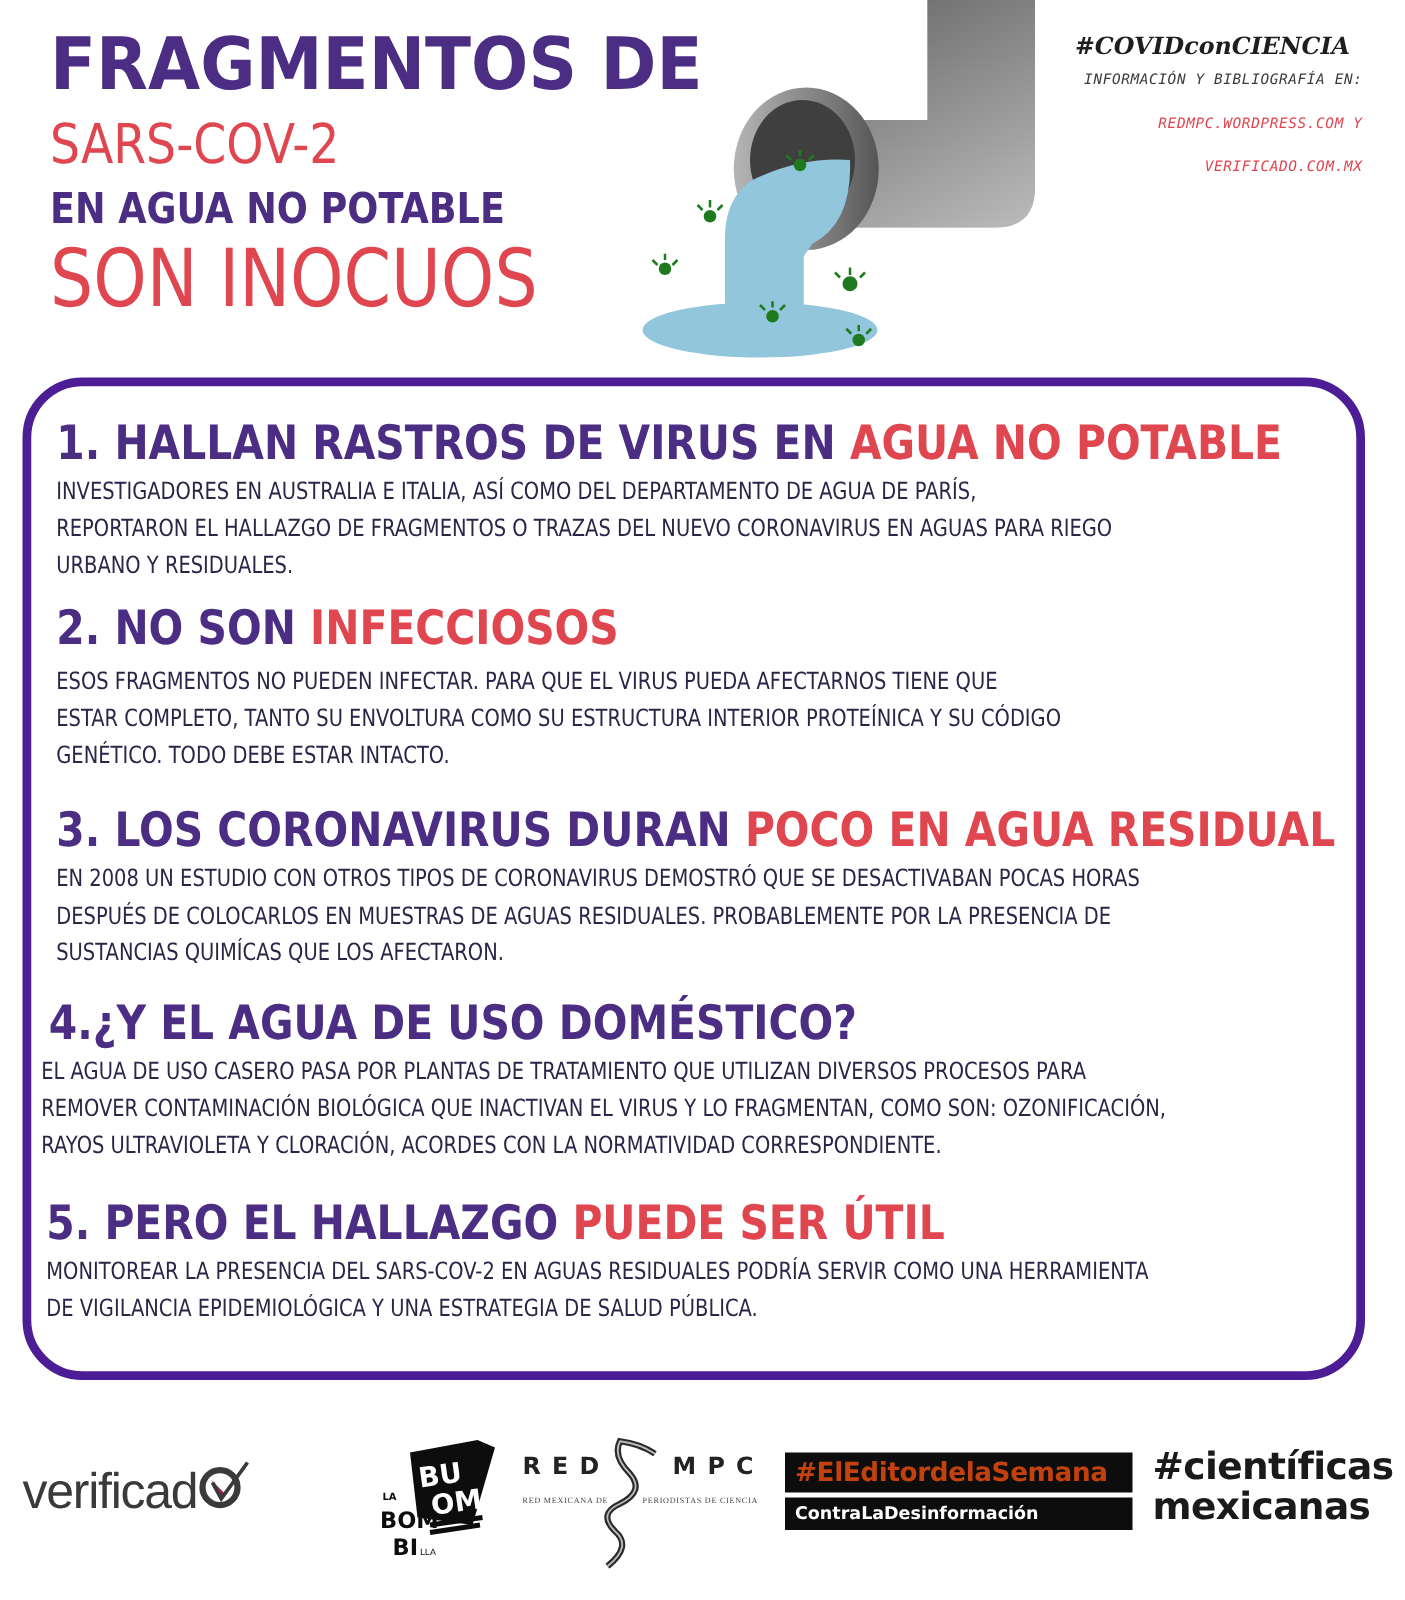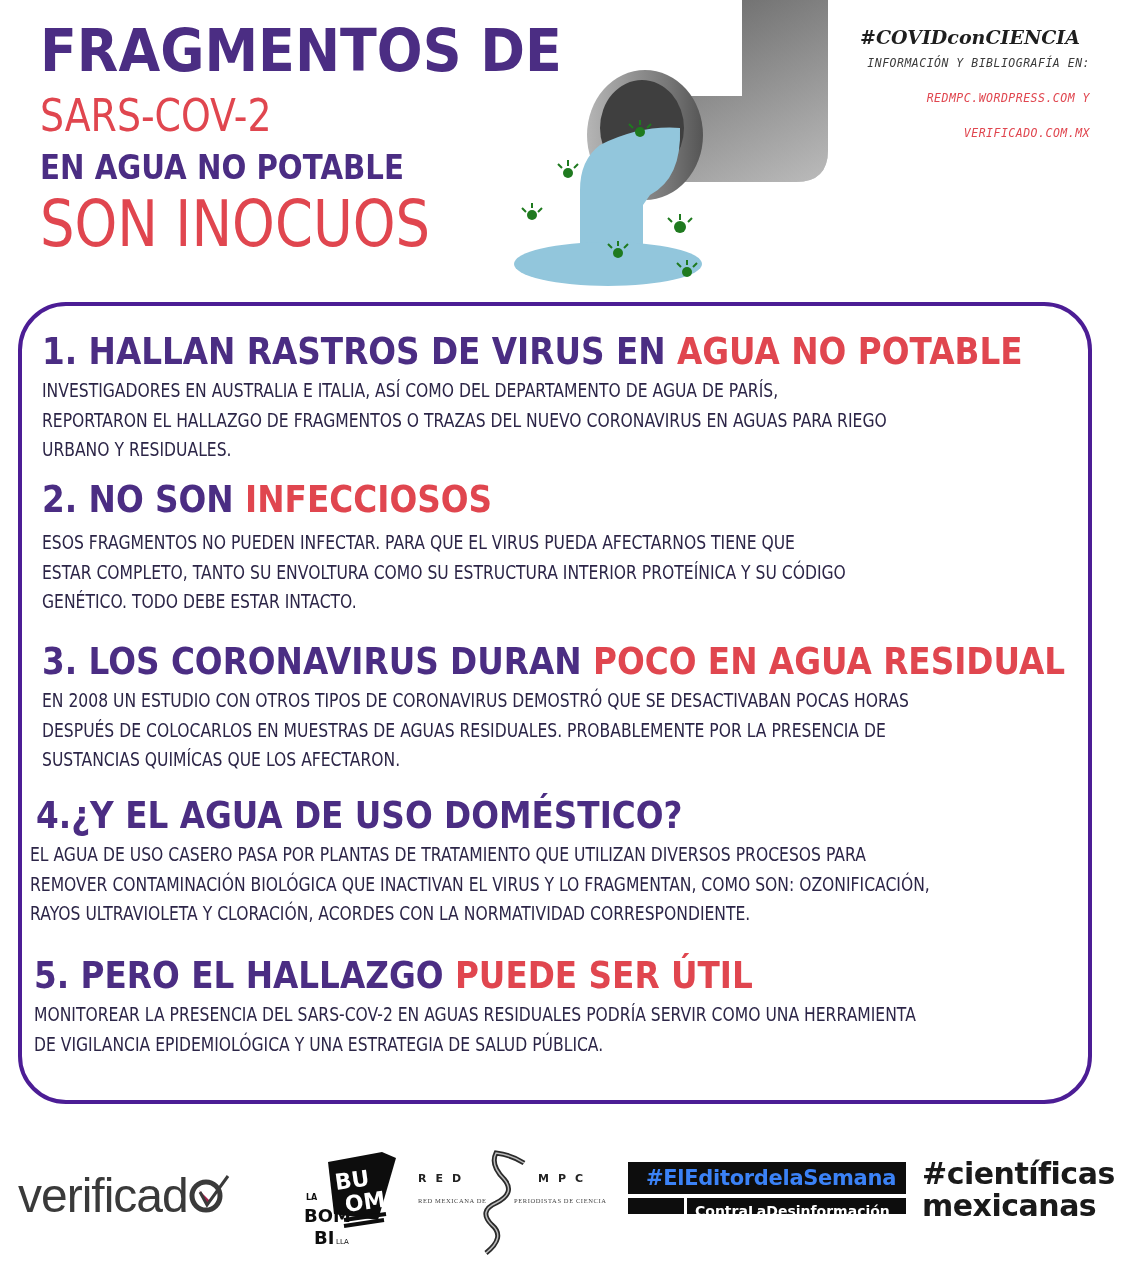--- a/index.html
+++ b/index.html
@@ -23,38 +23,38 @@
   .info-line { font-family: "DejaVu Sans Mono", monospace; font-size: 11.5px; letter-spacing: 0.5px; line-height: 19px; color: #3b3b3b; margin-top: 16px; }
   .info-line.red { color: #e0464f; }
   .info-first { margin-top: 6px; text-align: right; }
 
   
   .illustration { position: absolute; left: 500px; top: 0; width: 340px; height: 300px; }
 
   
   .content-box {
     position: absolute; left: 18px; top: 302px; width: 1074px; height: 802px;
-    border: 4px solid #4c1d95; border-radius: 48px; background: #ffffff;
+    border: 7px solid #4c1d95; border-radius: 48px; background: #ffffff;
   }
   .section { position: absolute; left: 0; }
   .s-head { font-family: "DejaVu Sans", sans-serif; font-weight: bold; font-size: 38px; line-height: 1; white-space: nowrap; transform: scaleX(0.86); transform-origin: left top; }
   .s-body { font-family: "DejaVu Sans", sans-serif; font-size: 19px; line-height: 29.5px; color: #2c2547; white-space: nowrap; transform: scaleX(0.82); transform-origin: left top; margin-top: 6px; }
   .s-body div { display: block; }
 
   
   .logos { position: absolute; top: 1140px; left: 0; width: 1124px; height: 140px; }
-  .logo-verificado { position: absolute; left: 18px; top: 28px; font-family: "Liberation Sans", sans-serif; font-size: 48px; color: #3a3a3a; letter-spacing: -1px; }
+  .logo-verificado { position: absolute; left: 18px; top: 28px; font-family: "Liberation Sans", sans-serif; font-size: 40px; color: #3a3a3a; letter-spacing: -1px; }
   .logo-verificado .check { display: inline-block; position: relative; width: 38px; height: 38px; vertical-align: -2px; }
   .logo-bombilla { position: absolute; left: 300px; top: 10px; width: 100px; height: 110px; }
   .logo-redmpc { position: absolute; left: 416px; top: 5px; width: 195px; height: 110px; }
-  .redmpc-big { position: absolute; top: 27px; font-family: "DejaVu Sans", sans-serif; font-weight: bold; font-size: 11px; letter-spacing: 9px; color: #222; }
+  .redmpc-big { position: absolute; top: 17px; font-family: "DejaVu Sans", sans-serif; font-weight: bold; font-size: 19px; letter-spacing: 9px; color: #222; }
   .redmpc-small { position: absolute; top: 52px; font-family: Liberation Serif, serif; font-size: 6.5px; letter-spacing: 0.6px; color: #444; }
   .logo-editor { position: absolute; left: 628px; top: 22px; width: 278px; }
-  .editor-top { background: #0d0d0d; color: #3b82f6; font-family: "DejaVu Sans", sans-serif; font-weight: bold; font-size: 21px; height: 32px; line-height: 32px; padding-left: 8px; white-space: nowrap; letter-spacing: -0.3px; text-align: center; }
-  .editor-bottom { display: flex; margin-top: 4px; height: 16px; }
+  .editor-top { background: #0d0d0d; color: #c2410c; font-family: "DejaVu Sans", sans-serif; font-weight: bold; font-size: 21px; height: 32px; line-height: 32px; padding-left: 8px; white-space: nowrap; letter-spacing: -0.3px; }
+  .editor-bottom { display: flex; margin-top: 4px; height: 16px; flex-direction: column; }
   .editor-bottom .blk { width: 56px; background: #0d0d0d; margin-right: 3px; }
   .editor-bottom .txt { flex: 1; background: #0d0d0d; color: #fff; font-family: "DejaVu Sans", sans-serif; font-weight: bold; font-size: 14px; line-height: 26px; padding-left: 8px; white-space: nowrap; }
   .logo-cientificas { position: absolute; left: 922px; top: 18px; font-family: "DejaVu Sans", sans-serif; font-weight: bold; font-size: 30px; line-height: 32px; color: #1a1a1a; letter-spacing: -0.5px; }
 </style>
 </head>
 <body>
 
 <div class="title-block">
   <div class="t-line t1 purple">FRAGMENTOS DE</div>
   <div class="t-line t2 red">SARS-COV-2</div>

